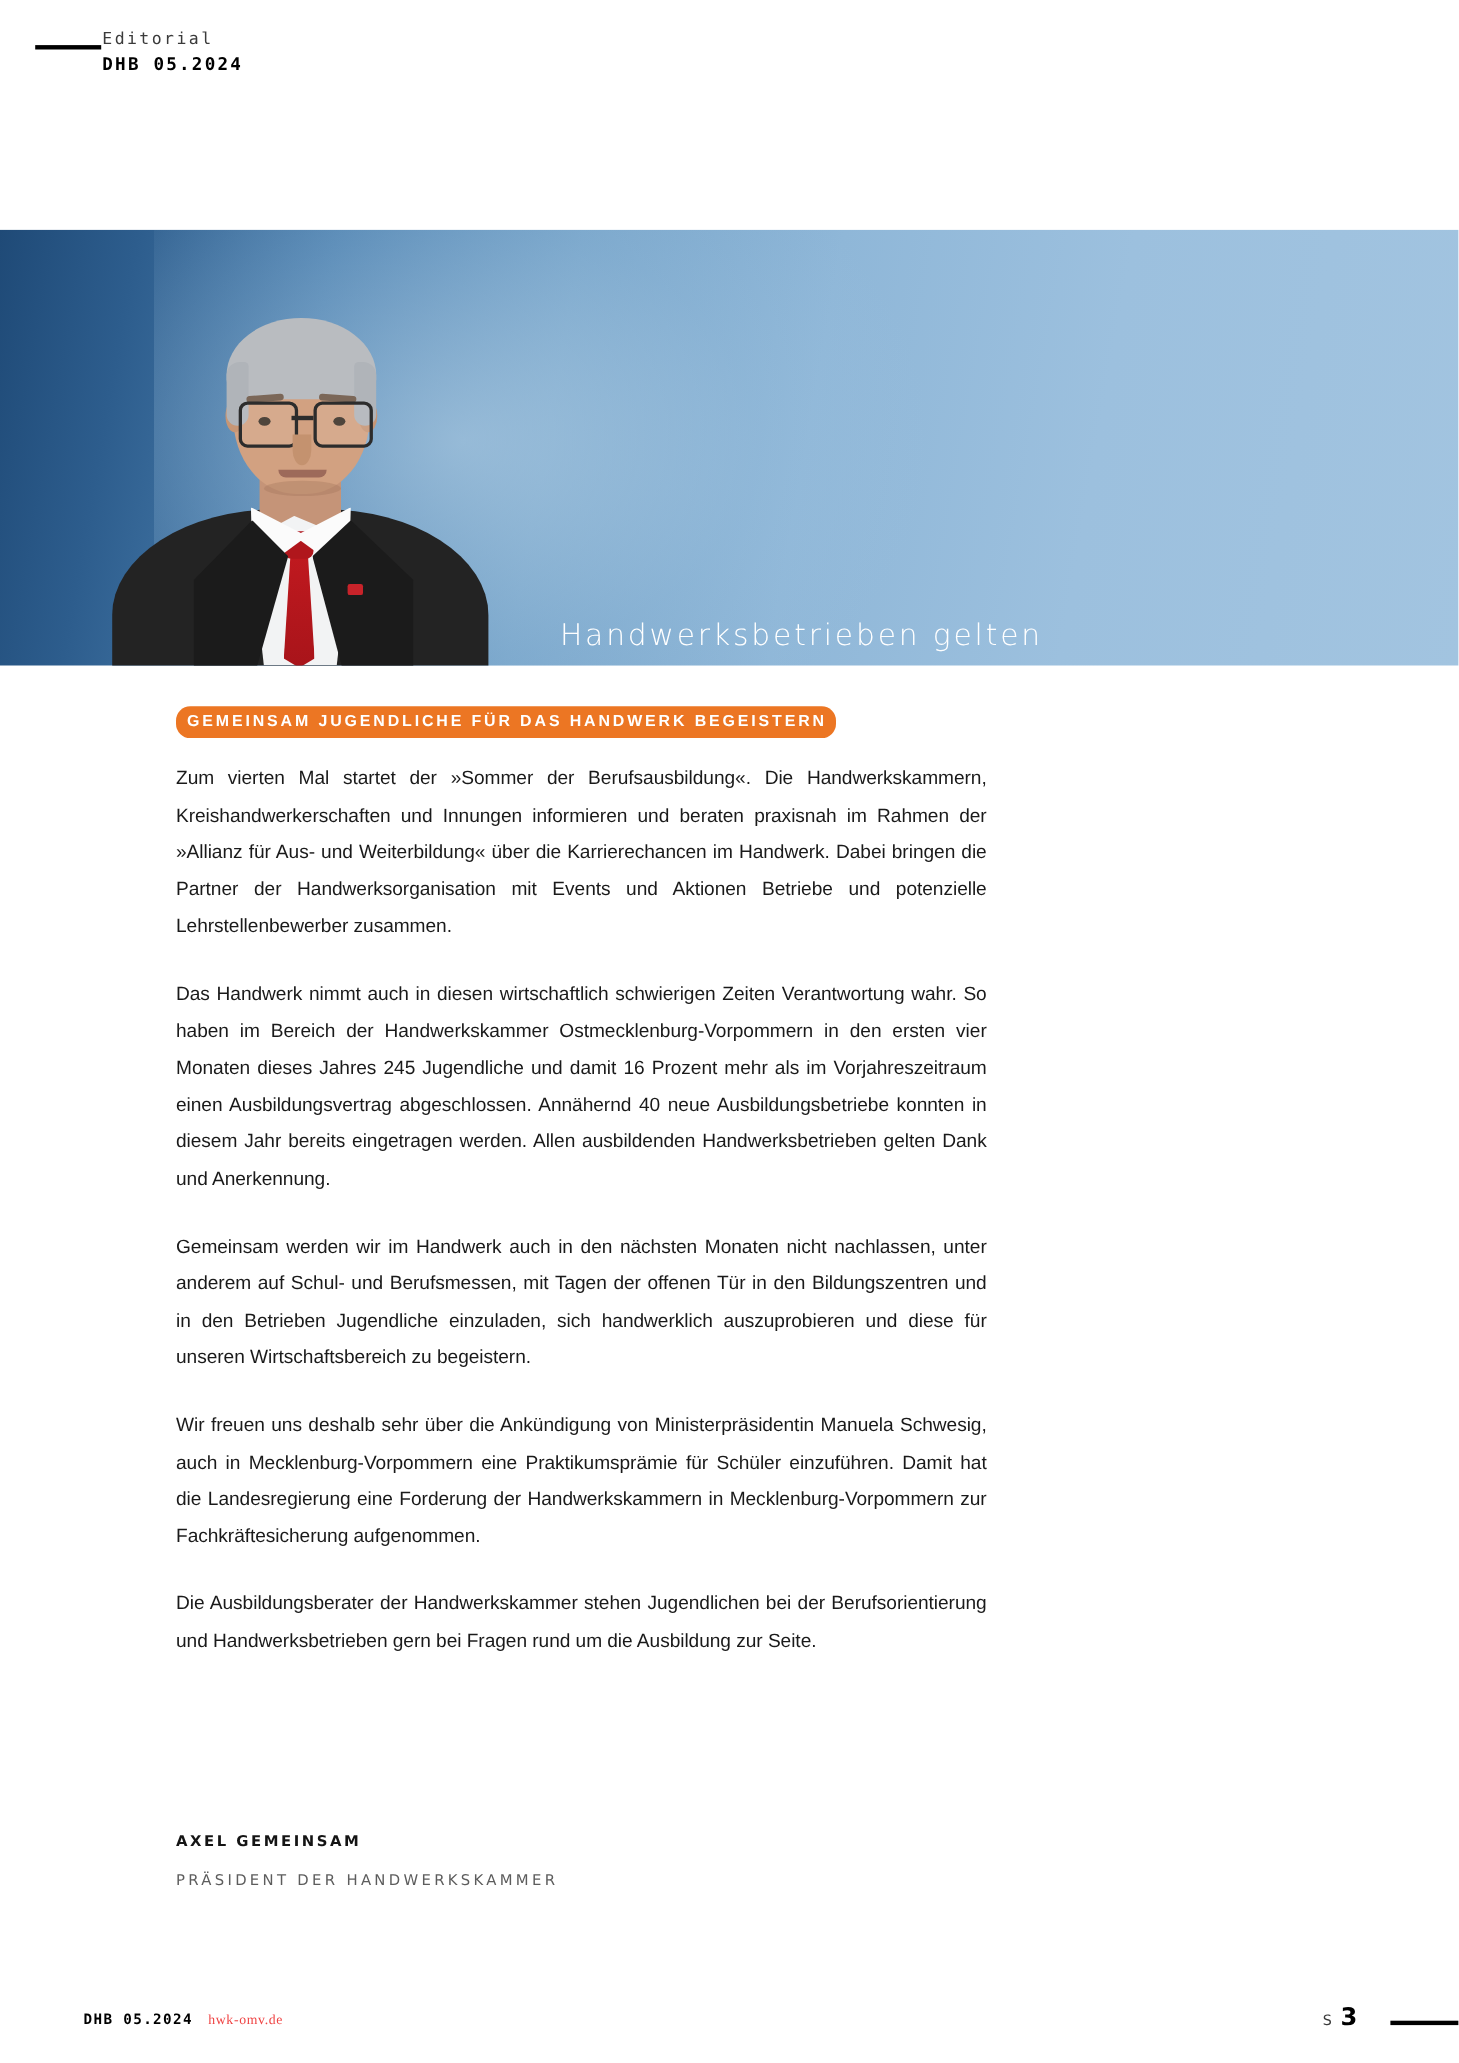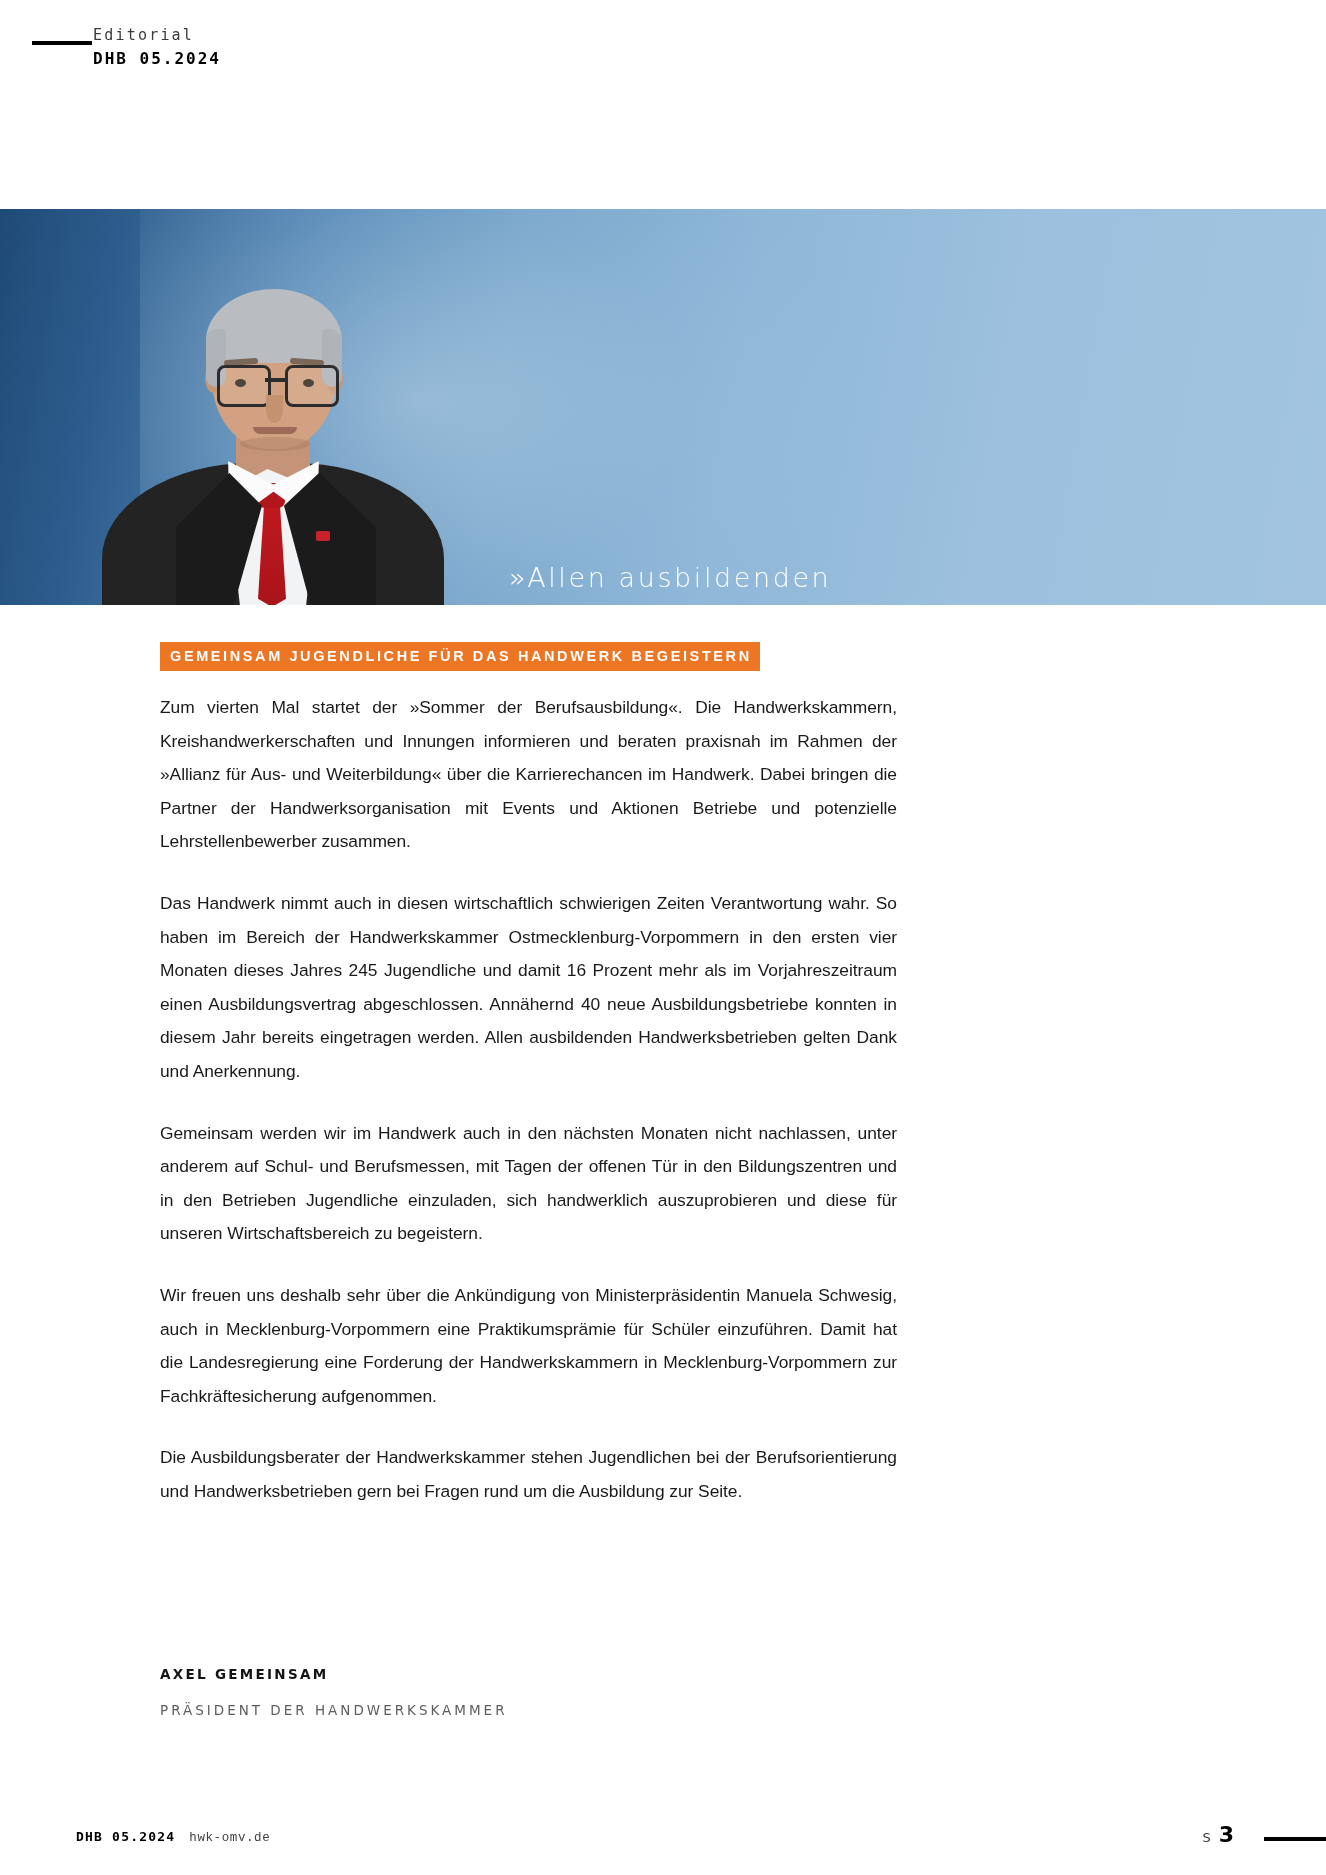--- a/index.html
+++ b/index.html
@@ -280,20 +280,21 @@
     display: inline-block;
     background: #ec7623;
     color: #ffffff;
     font-family: "Liberation Sans", sans-serif;
     font-size: 14.5px;
     font-weight: 700;
     letter-spacing: 2.6px;
     padding: 6px 8px 7px 10px;
     line-height: 16px;
     white-space: nowrap;
+    border-radius: 13px;
   }
   .body-text {
     margin-top: 20px;
   }
   .body-text p {
     margin: 0 0 28px 0;
     font-family: "Liberation Sans Narrow", "Liberation Sans", sans-serif;
     font-stretch: condensed;
     font-size: 17.4px;
     line-height: 33.6px;
@@ -338,25 +339,25 @@
     gap: 14px;
   }
   .footer-issue {
     font-family: "DejaVu Sans Mono", monospace;
     font-size: 13px;
     font-weight: 700;
     letter-spacing: 1.2px;
     color: #000000;
   }
   .footer-url {
-    font-family: Liberation Mono, monospace;
+    font-family: Liberation Serif, serif;
     font-size: 12.5px;
     font-weight: 400;
     letter-spacing: 0.6px;
-    color: #404040;
+    color: #ef4444;
   }
   .footer-right {
     position: absolute;
     right: 92px;
     top: 1824px;
     display: flex;
     align-items: baseline;
     gap: 8px;
   }
   .page-prefix {
@@ -416,21 +417,20 @@
     <div class="p-eye-r"></div>
     <div class="p-glass-l"></div>
     <div class="p-glass-r"></div>
     <div class="p-bridge"></div>
     <div class="p-nose"></div>
     <div class="p-mouth"></div>
     <div class="p-chin-shadow"></div>
   </div>
 
   <div class="quote">
-    <span>»Allen ausbildenden</span>
     <span>Handwerksbetrieben gelten</span>
 
   </div>
 </div>
 
 <div class="content">
   <div class="banner">GEMEINSAM JUGENDLICHE FÜR DAS HANDWERK BEGEISTERN</div>
   <div class="body-text">
     <p>Zum vierten  Mal startet der »Sommer der Berufsausbildung«. Die Handwerkskammern, Kreishandwerkerschaften und Innungen informieren und beraten praxisnah im Rahmen der »Allianz für Aus- und Weiterbildung« über die Karrierechancen im Handwerk. Dabei bringen die Partner der Handwerksorganisation mit Events und Aktionen Betriebe und potenzielle Lehrstellenbewerber zusammen.</p>
     <p>Das Handwerk nimmt auch in diesen wirtschaftlich schwierigen Zeiten Verantwortung wahr. So haben im Bereich der Handwerkskammer Ostmecklenburg-Vorpommern in den ersten vier Monaten dieses Jahres 245 Jugendliche und damit 16 Prozent mehr als im Vorjahreszeitraum einen Ausbildungsvertrag abgeschlossen. Annähernd 40 neue Ausbildungsbetriebe konnten in diesem Jahr bereits eingetragen werden. Allen ausbildenden Handwerksbetrieben gelten Dank und Anerkennung.</p>

